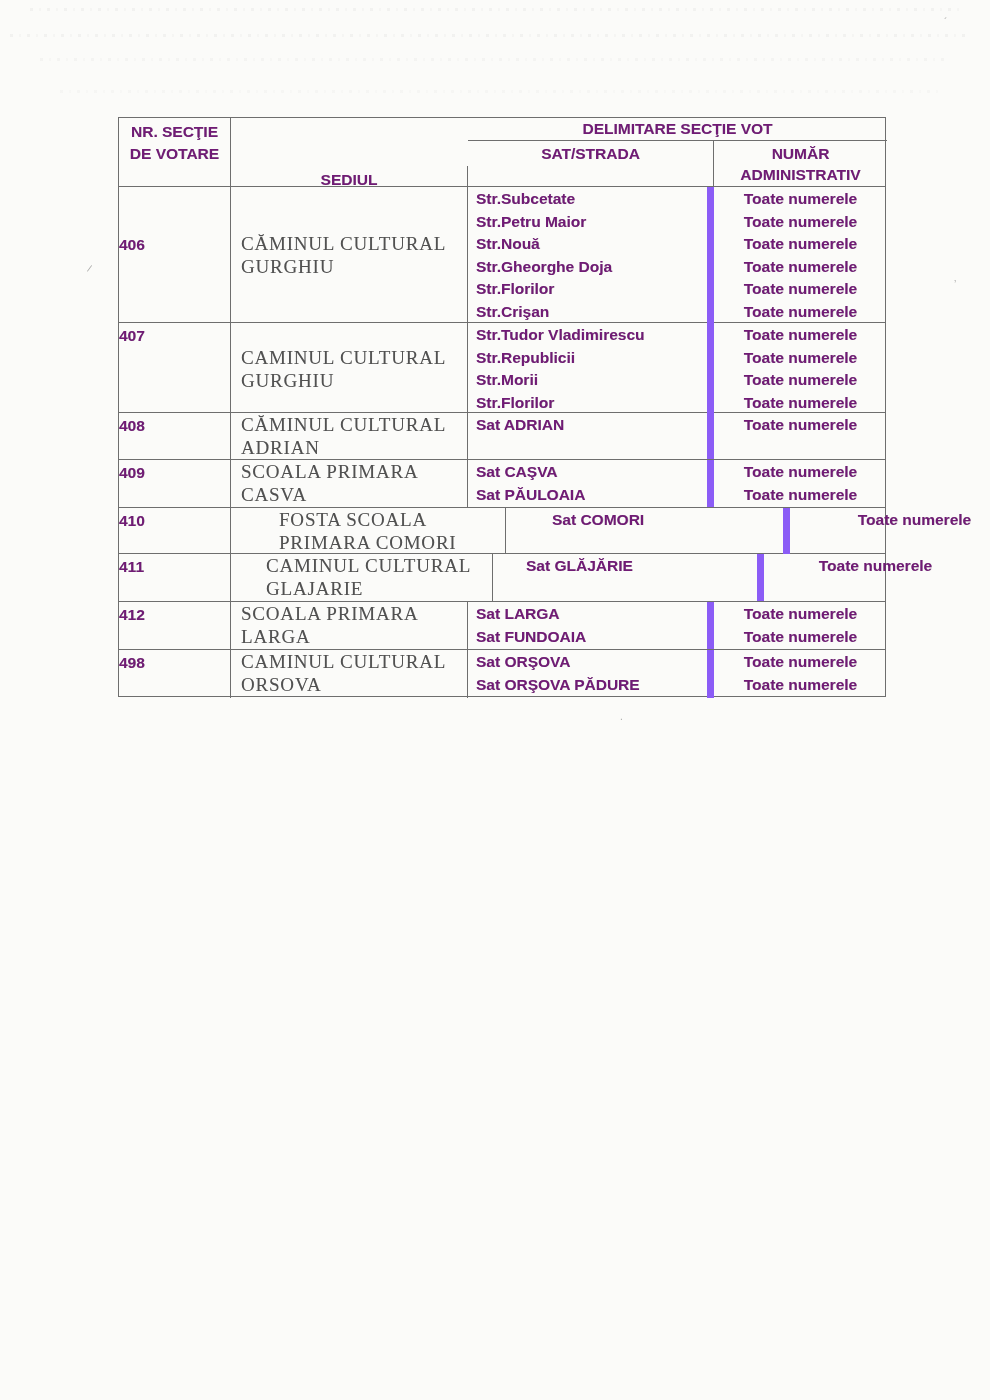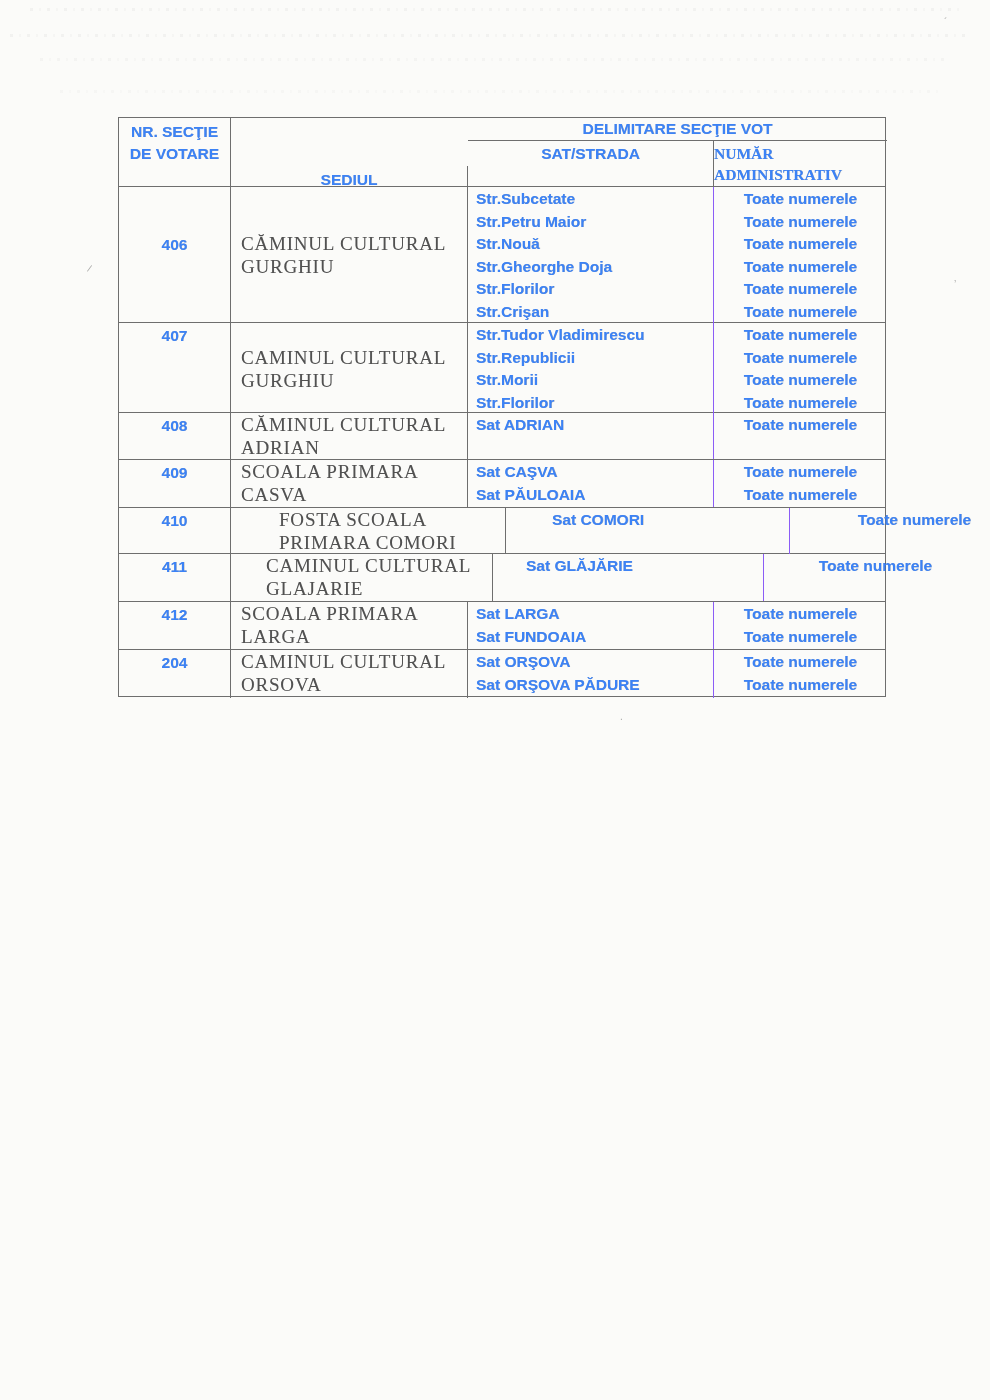--- a/index.html
+++ b/index.html
@@ -24,47 +24,47 @@
   .tbl{
     position:absolute;left:118px;top:117px;width:768px;height:580px;
     border:1px solid #6e6e6e;
     box-sizing:border-box;
     color:#383838;
   }
   .tbl *{box-sizing:border-box;}
   .sans-b{
     font-weight:bold;
     font-size:15.5px;
-    color:#3b82f6;
+    color:#701a75;
     text-shadow:0.3px 0.3px 0.5px rgba(0,0,0,0.28);
   }
   .serif{
     font-family:"Liberation Serif", serif;
     font-size:19px;
     color:#515151;
     letter-spacing:0.8px;
     text-shadow:0.2px 0.2px 0.4px rgba(0,0,0,0.18);
   }
 
   .thead{display:grid;grid-template-columns:112px 237px 419px;height:68px;}
   .h-c1{border-right:1px solid #6e6e6e;text-align:center;padding-top:3px;line-height:22px;}
   .h-c2{border-right:1px solid #6e6e6e;text-align:center;padding-top:3px;line-height:22px;margin-top:48px;}
   .h-group{display:flex;flex-direction:column;}
   .h-group-title{height:23px;line-height:22px;text-align:center;border-bottom:1px solid #6e6e6e;}
   .h-sub{display:grid;grid-template-columns:246px 173px;flex:1;}
   .h-c3{border-right:1px solid #6e6e6e;text-align:center;padding-top:2px;line-height:22px;}
-  .h-c4{padding-top:2px;line-height:21px;font-family:Liberation Serif, serif;}
+  .h-c4{text-align:center;padding-top:2px;line-height:21px;}
 
   .trow{
     display:grid;grid-template-columns:112px 237px 246px 173px;
     border-top:1px solid #6e6e6e;
   }
-  .c1{border-right:1px solid #6e6e6e;text-align:center;padding-top:1px;line-height:23px;}
+  .c1{border-right:1px solid #6e6e6e;padding-top:1px;line-height:23px;}
   .c2{border-right:1px solid #6e6e6e;padding-left:10px;line-height:23px;}
-  .c3{border-right:1px solid #8b5cf6;padding-left:8px;padding-top:1px;}
+  .c3{border-right:7px solid #8b5cf6;padding-left:8px;padding-top:1px;}
   .c4{text-align:center;padding-top:1px;}
   .line{height:22.6px;line-height:22.6px;white-space:nowrap;}
 </style>
 </head>
 <body>
 
 <div class="page">
 
   <div class="noise noise-band" style="left:30px;top:8px;width:930px;"></div>
   <div class="noise noise-band" style="left:10px;top:34px;width:960px;"></div>
@@ -207,21 +207,21 @@
         <div class="line">Sat LARGA</div>
         <div class="line">Sat FUNDOAIA</div>
       </div>
       <div class="c4 sans-b">
         <div class="line">Toate numerele</div>
         <div class="line">Toate numerele</div>
       </div>
     </div>
 
     <div class="trow" style="height:49px;">
-      <div class="c1 sans-b"><span>204</span></div>
+      <div class="c1 sans-b"><span>498</span></div>
       <div class="c2 serif">
         <div>CAMINUL CULTURAL</div>
         <div>ORSOVA</div>
       </div>
       <div class="c3 sans-b">
         <div class="line">Sat ORŞOVA</div>
         <div class="line">Sat ORŞOVA PĂDURE</div>
       </div>
       <div class="c4 sans-b">
         <div class="line">Toate numerele</div>

